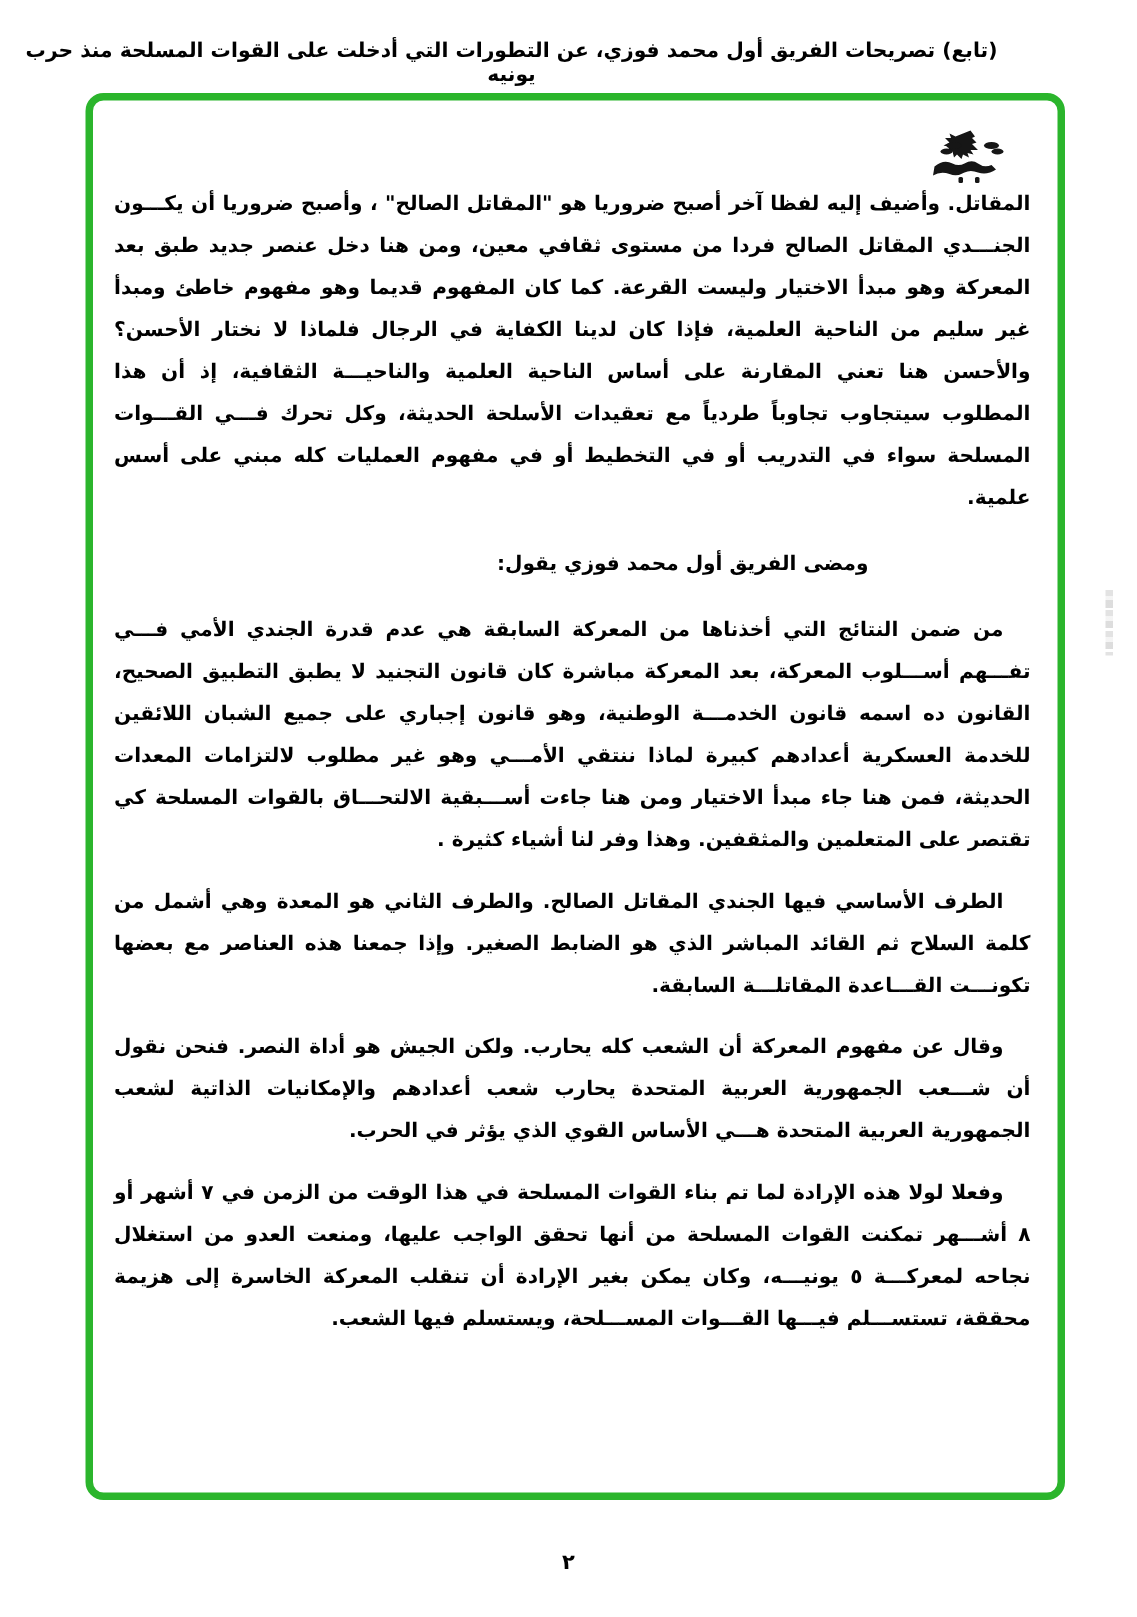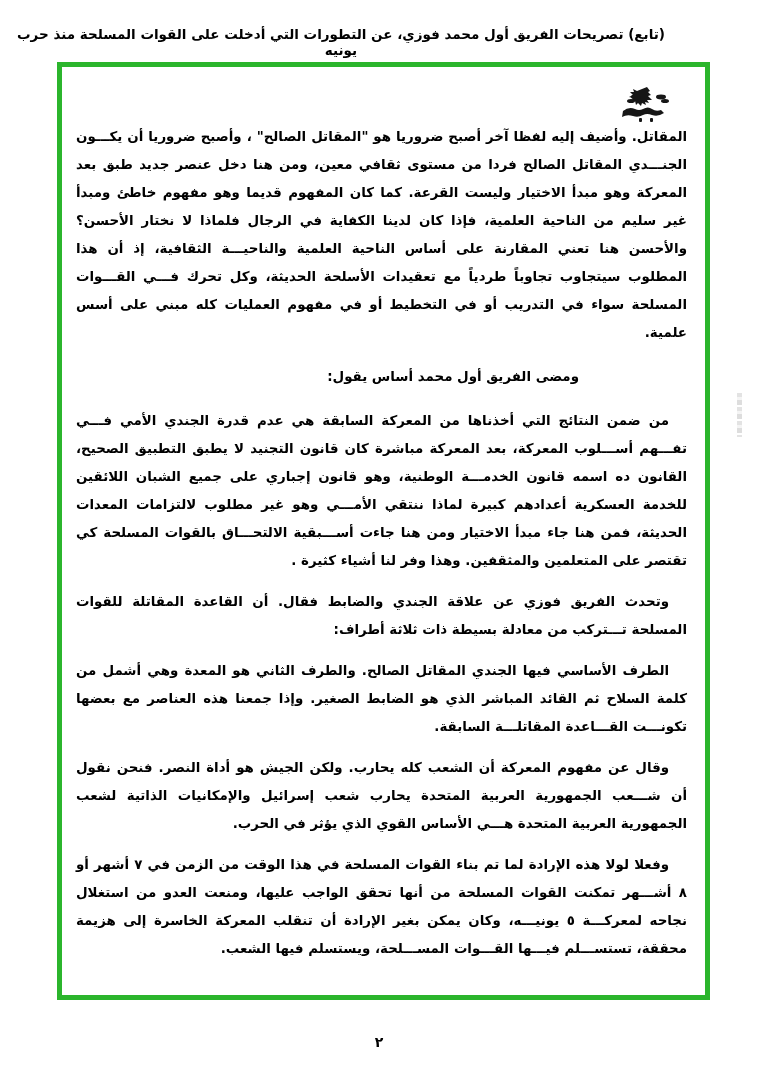--- a/index.html
+++ b/index.html
@@ -23,21 +23,21 @@
     font-weight: bold;
     letter-spacing: 0;
   }
   .green-frame {
     position: absolute;
     left: 57px;
     top: 62px;
     width: 653px;
     height: 938px;
     border: 5px solid #2bb52c;
-    border-radius: 0;
+    border-radius: 12px;
   }
   .emblem {
     position: absolute;
     top: 18px;
     right: 24px;
     width: 72px;
     height: 48px;
   }
   .doc-content {
     position: absolute;
@@ -102,25 +102,24 @@
           <ellipse cx="56" cy="16" rx="4" ry="2"></ellipse>
           <path d="M14 26 q6 -5 12 -2 q4 2 8 0 q5 -3 9 0 q4 3 9 1 l3 3 q-6 4 -12 2 q-5 -2 -9 0 q-5 3 -10 1 q-6 -2 -11 1z"></path>
           <rect x="30" y="33" width="3" height="4" rx="1"></rect>
           <rect x="41" y="33" width="3" height="4" rx="1"></rect>
         </g>
       </svg>
     </div>
 
     <div class="doc-content">
       <p class="para">المقاتل. وأضيف إليه لفظا آخر أصبح ضروريا هو "المقاتل الصالح" ، وأصبح ضروريا أن يكـــون الجنـــدي المقاتل الصالح فردا من مستوى ثقافي معين، ومن هنا دخل عنصر جديد طبق بعد المعركة وهو مبدأ الاختيار وليست القرعة. كما كان المفهوم قديما وهو مفهوم خاطئ ومبدأ غير سليم من الناحية العلمية، فإذا كان لدينا الكفاية في الرجال فلماذا لا نختار الأحسن؟ والأحسن هنا تعني المقارنة على أساس الناحية العلمية والناحيـــة الثقافية، إذ أن هذا المطلوب سيتجاوب تجاوباً طردياً مع تعقيدات الأسلحة الحديثة، وكل تحرك فـــي القـــوات المسلحة سواء في التدريب أو في التخطيط أو في مفهوم العمليات كله مبني على أسس علمية.</p>
-      <p class="para speech-lead">ومضى الفريق أول محمد أساس يقول:</p>
+      <p class="para speech-lead">ومضى الفريق أول محمد فوزي يقول:</p>
       <p class="para indent-first">من ضمن النتائج التي أخذناها من المعركة السابقة هي عدم قدرة الجندي الأمي فـــي تفـــهم أســـلوب المعركة، بعد المعركة مباشرة كان قانون التجنيد لا يطبق التطبيق الصحيح، القانون ده اسمه قانون الخدمـــة الوطنية، وهو قانون إجباري على جميع الشبان اللائقين للخدمة العسكرية أعدادهم كبيرة لماذا ننتقي الأمـــي وهو غير مطلوب لالتزامات المعدات الحديثة، فمن هنا جاء مبدأ الاختيار ومن هنا جاءت أســـبقية الالتحـــاق بالقوات المسلحة كي تقتصر على المتعلمين والمثقفين. وهذا وفر لنا أشياء كثيرة .</p>
-      <p class="para indent-first">وتحدث الفريق فوزي عن علاقة الجندي والضابط فقال. أن القاعدة المقاتلة للقوات المسلحة تـــتركب من معادلة بسيطة ذات ثلاثة أطراف:</p>
       <p class="para indent-first">الطرف الأساسي فيها الجندي المقاتل الصالح. والطرف الثاني هو المعدة وهي أشمل من كلمة السلاح ثم القائد المباشر الذي هو الضابط الصغير. وإذا جمعنا هذه العناصر مع بعضها تكونـــت القـــاعدة المقاتلـــة السابقة.</p>
-      <p class="para indent-first">وقال عن مفهوم المعركة أن الشعب كله يحارب. ولكن الجيش هو أداة النصر. فنحن نقول أن شـــعب الجمهورية العربية المتحدة يحارب شعب إسرائيل والإمكانيات الذاتية لشعب الجمهورية العربية المتحدة هـــي الأساس القوي الذي يؤثر في الحرب.</p>
+      <p class="para indent-first">وقال عن مفهوم المعركة أن الشعب كله يحارب. ولكن الجيش هو أداة النصر. فنحن نقول أن شـــعب الجمهورية العربية المتحدة يحارب شعب أعدادهم والإمكانيات الذاتية لشعب الجمهورية العربية المتحدة هـــي الأساس القوي الذي يؤثر في الحرب.</p>
       <p class="para indent-first">وفعلا لولا هذه الإرادة لما تم بناء القوات المسلحة في هذا الوقت من الزمن في ٧ أشهر أو ٨ أشـــهر تمكنت القوات المسلحة من أنها تحقق الواجب عليها، ومنعت العدو من استغلال نجاحه لمعركـــة ٥ يونيـــه، وكان يمكن بغير الإرادة أن تنقلب المعركة الخاسرة إلى هزيمة محققة، تستســـلم فيـــها القـــوات المســـلحة، ويستسلم فيها الشعب.</p>
     </div>
 
   </div>
 
   <div class="scan-artifact"></div>
 
   <div class="page-number">٢</div>
 
 </div>

